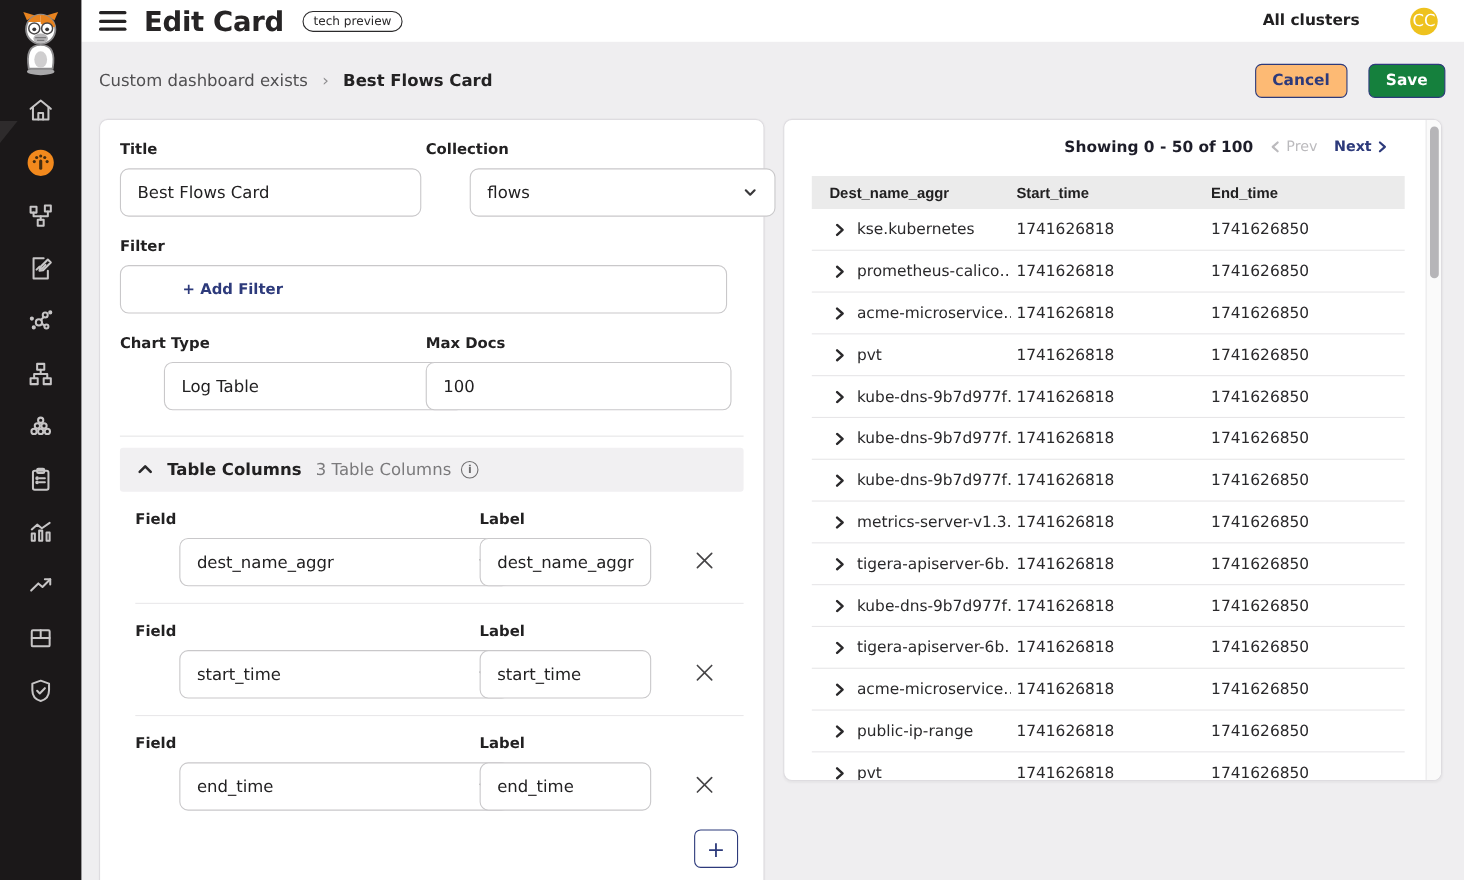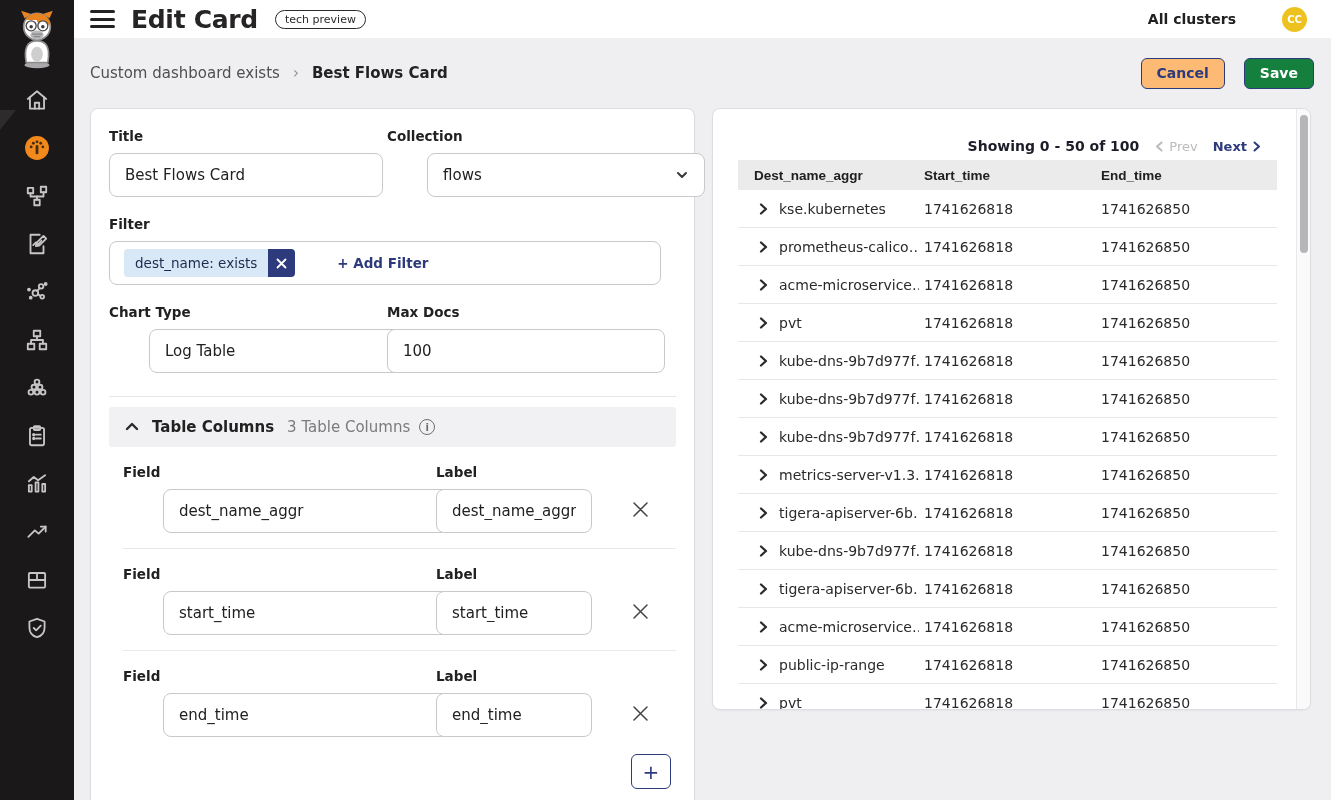--- a/index.html
+++ b/index.html
@@ -21,21 +21,21 @@
   
   .topbar { position:absolute; left:74px; top:0; width:1257px; height:38px; background:#ffffff;
             display:flex; align-items:center; z-index:10; }
   .hamburger { margin-left:16px; width:25px; height:18px; display:flex; flex-direction:column; justify-content:space-between; cursor:pointer; }
   .hamburger span { display:block; height:3px; background:#242223; border-radius:2px; }
   .page-title { margin-left:16px; font-size:25px; font-weight:800; color:#262425; letter-spacing:-0.3px; }
   .badge { margin-left:17px; font-size:11px; font-weight:500; color:#2b2a2b; border:1.3px solid #2b2a2b;
            border-radius:10px; padding:2px 9px; }
   .topbar-right { margin-left:auto; display:flex; align-items:center; margin-right:24px; gap:46px; }
   .clusters { font-size:14px; font-weight:600; color:#212021; cursor:pointer; }
-  .avatar { width:25px; height:25px; border-radius:50%; background:#eec21e; color:#fff; font-size:10px; font-weight:700;
+  .avatar { width:25px; height:25px; border-radius:50%; background:#eec21e; color:#fff; font-size:15px; font-weight:400;
             display:flex; align-items:center; justify-content:center; cursor:pointer; }
 
   
   .crumb-row { position:absolute; left:74px; top:38px; width:1257px; height:70px; display:flex; align-items:center; }
   .crumbs { margin-left:16px; display:flex; align-items:center; font-size:15px; }
   .crumb-parent { color:#504f51; cursor:pointer; }
   .crumb-sep { margin:0 13px; color:#8f8e90; font-size:15px; }
   .crumb-current { color:#232223; font-weight:700; }
   .crumb-actions { margin-left:auto; margin-right:17px; display:flex; gap:19px; }
   .btn { height:31px; border-radius:6px; font-size:14px; font-weight:600; font-family:inherit;
@@ -77,21 +77,21 @@
   .col-row { margin:17px 0 0 14px; display:grid; grid-template-columns:301px 156px auto; column-gap:12px; align-items:end; }
   .remove-col { width:22px; height:22px; margin:0 0 11px 25px; background:none; border:none; cursor:pointer; padding:0; }
   .remove-col svg { width:19px; height:19px; stroke:#454446; stroke-width:1.5; stroke-linecap:round; }
   .col-sep { border:none; border-top:1px solid #e9e8ea; margin:15px 0 0 14px; }
 
   .add-col { position:absolute; left:540px; top:645px; width:40px; height:35px; background:#fff; color:#2d3a7b;
              border:1.6px solid #2d3a7b; border-radius:6px; font-size:20px; font-weight:500; cursor:pointer;
              display:flex; align-items:center; justify-content:center; font-family:inherit; }
 
   
-  .pagination { position:absolute; top:29px; right:48px; display:flex; align-items:center; gap:15px; }
+  .pagination { position:absolute; top:17px; right:48px; display:flex; align-items:flex-start; gap:15px; }
   .showing { font-size:14px; font-weight:600; color:#1d1d29; }
   .pager { display:flex; align-items:center; gap:4px; font-size:13px; cursor:pointer; }
   .pager svg { width:11px; height:11px; stroke-width:2; fill:none; stroke-linecap:round; stroke-linejoin:round; }
   .pager-prev { color:#bbbabd; font-weight:500; }
   .pager-prev svg { stroke:#bbbabd; }
   .pager-next { color:#2d3a7b; font-weight:700; }
   .pager-next svg { stroke:#2d3a7b; }
 
   .ptable { position:absolute; left:25px; top:51px; width:539px; }
   .phead { display:grid; grid-template-columns:181px 177px 1fr; height:30px; background:#ebebeb; align-items:center;
@@ -277,28 +277,20 @@
           <svg viewBox="0 0 14 14">
               <path d="M3 5 L7 9 L11 5"></path>
             </svg>
         </div>
       </div>
     </div>
 
     <div class="filter-group">
       <div class="flabel">Filter</div>
       <div class="filter-box">
-        <div class="chip">
-          <span class="chip-text">dest_name: exists</span>
-          <button class="chip-x">
-            <svg viewBox="0 0 11 11">
-                <path d="M1.5 1.5 L9.5 9.5 M9.5 1.5 L1.5 9.5"></path>
-              </svg>
-          </button>
-        </div>
         <span class="add-filter">+ Add Filter</span>
       </div>
     </div>
 
     <div class="form-grid row-b">
       <div>
         <div class="flabel">Chart Type</div>
         <div class="select">
           <span>Log Table</span>
           <svg viewBox="0 0 14 14">

